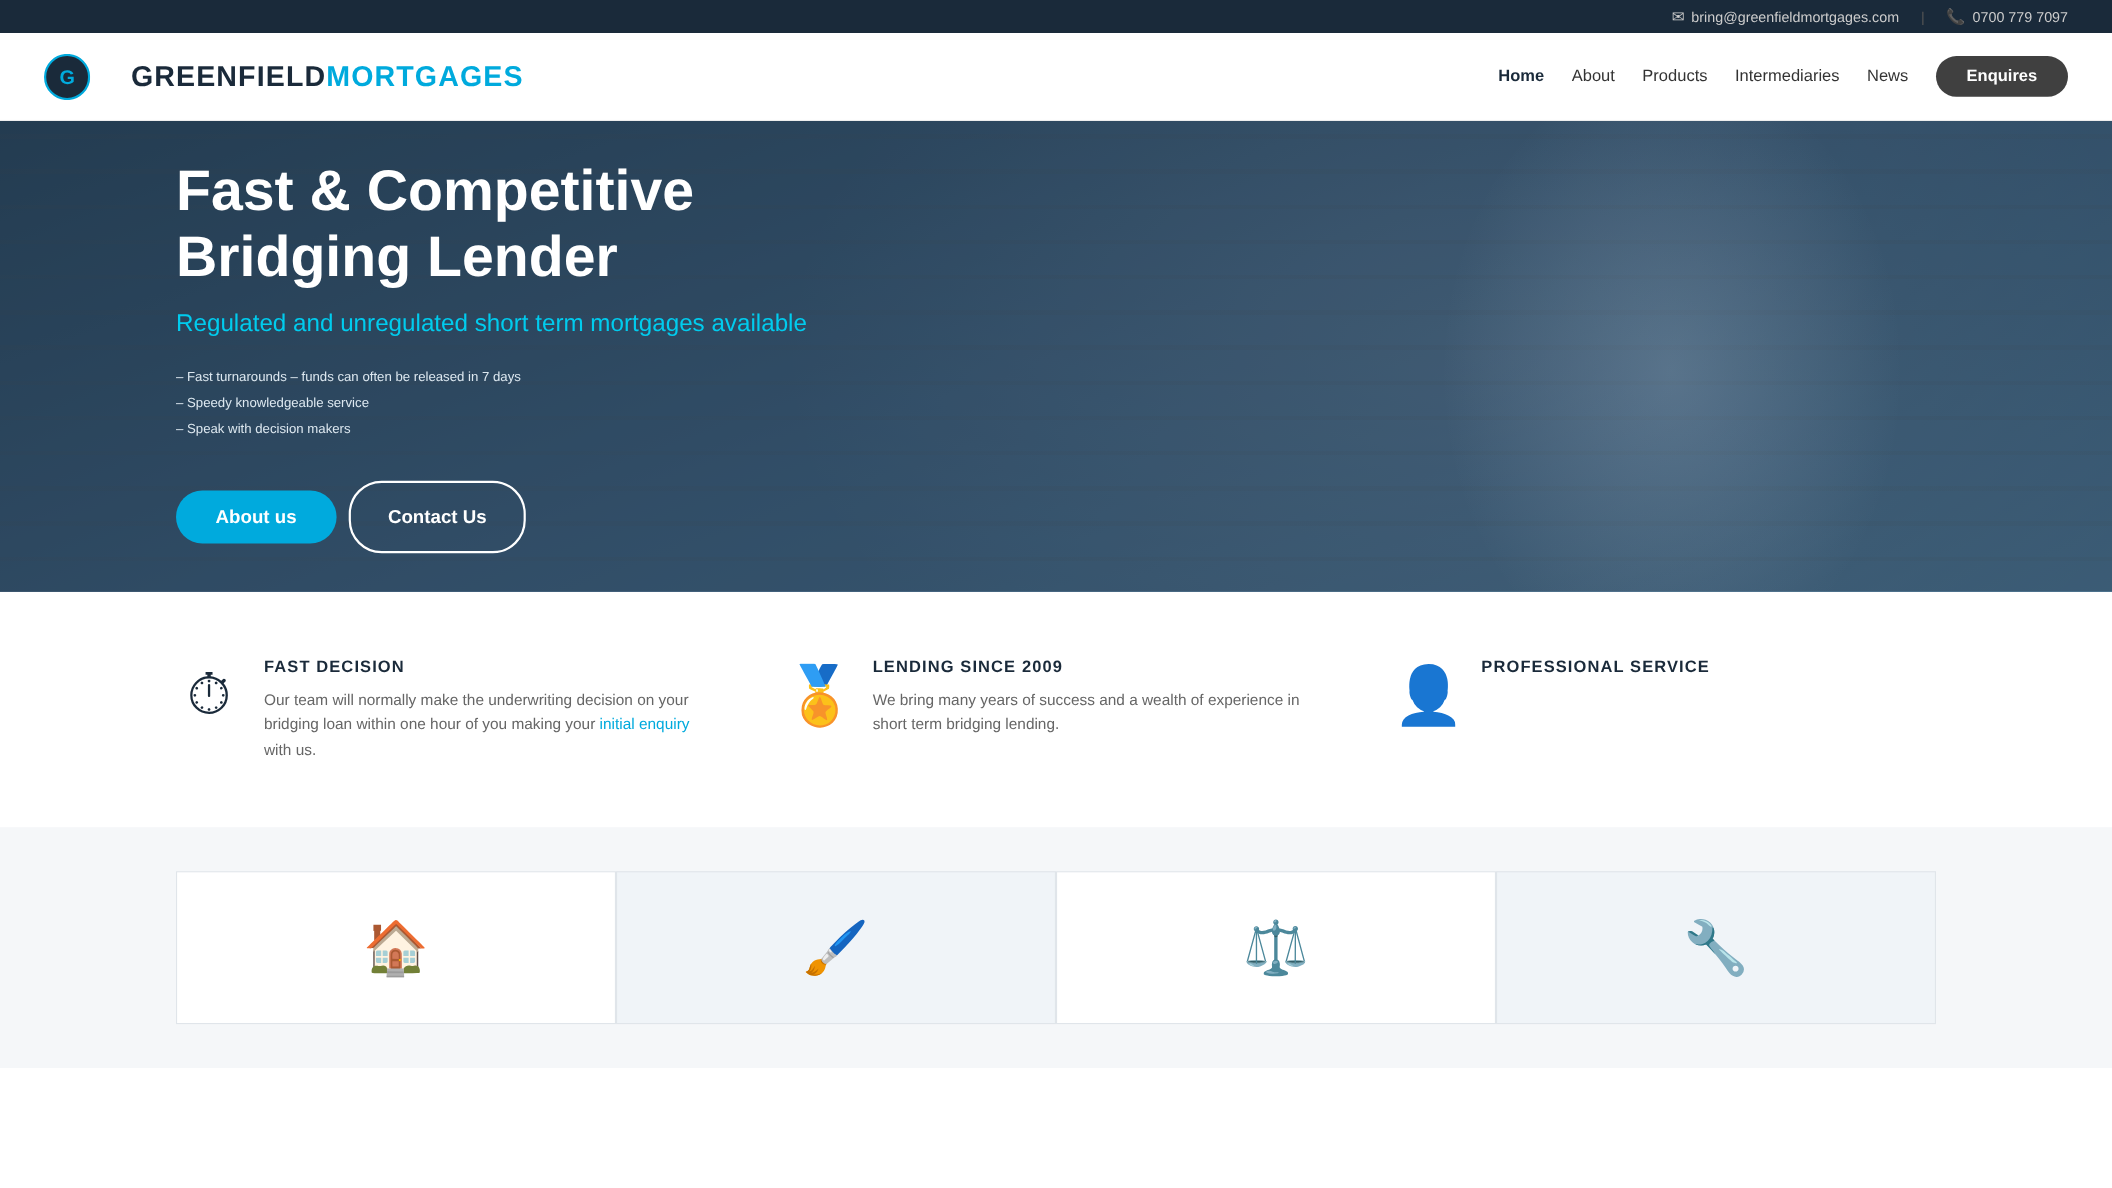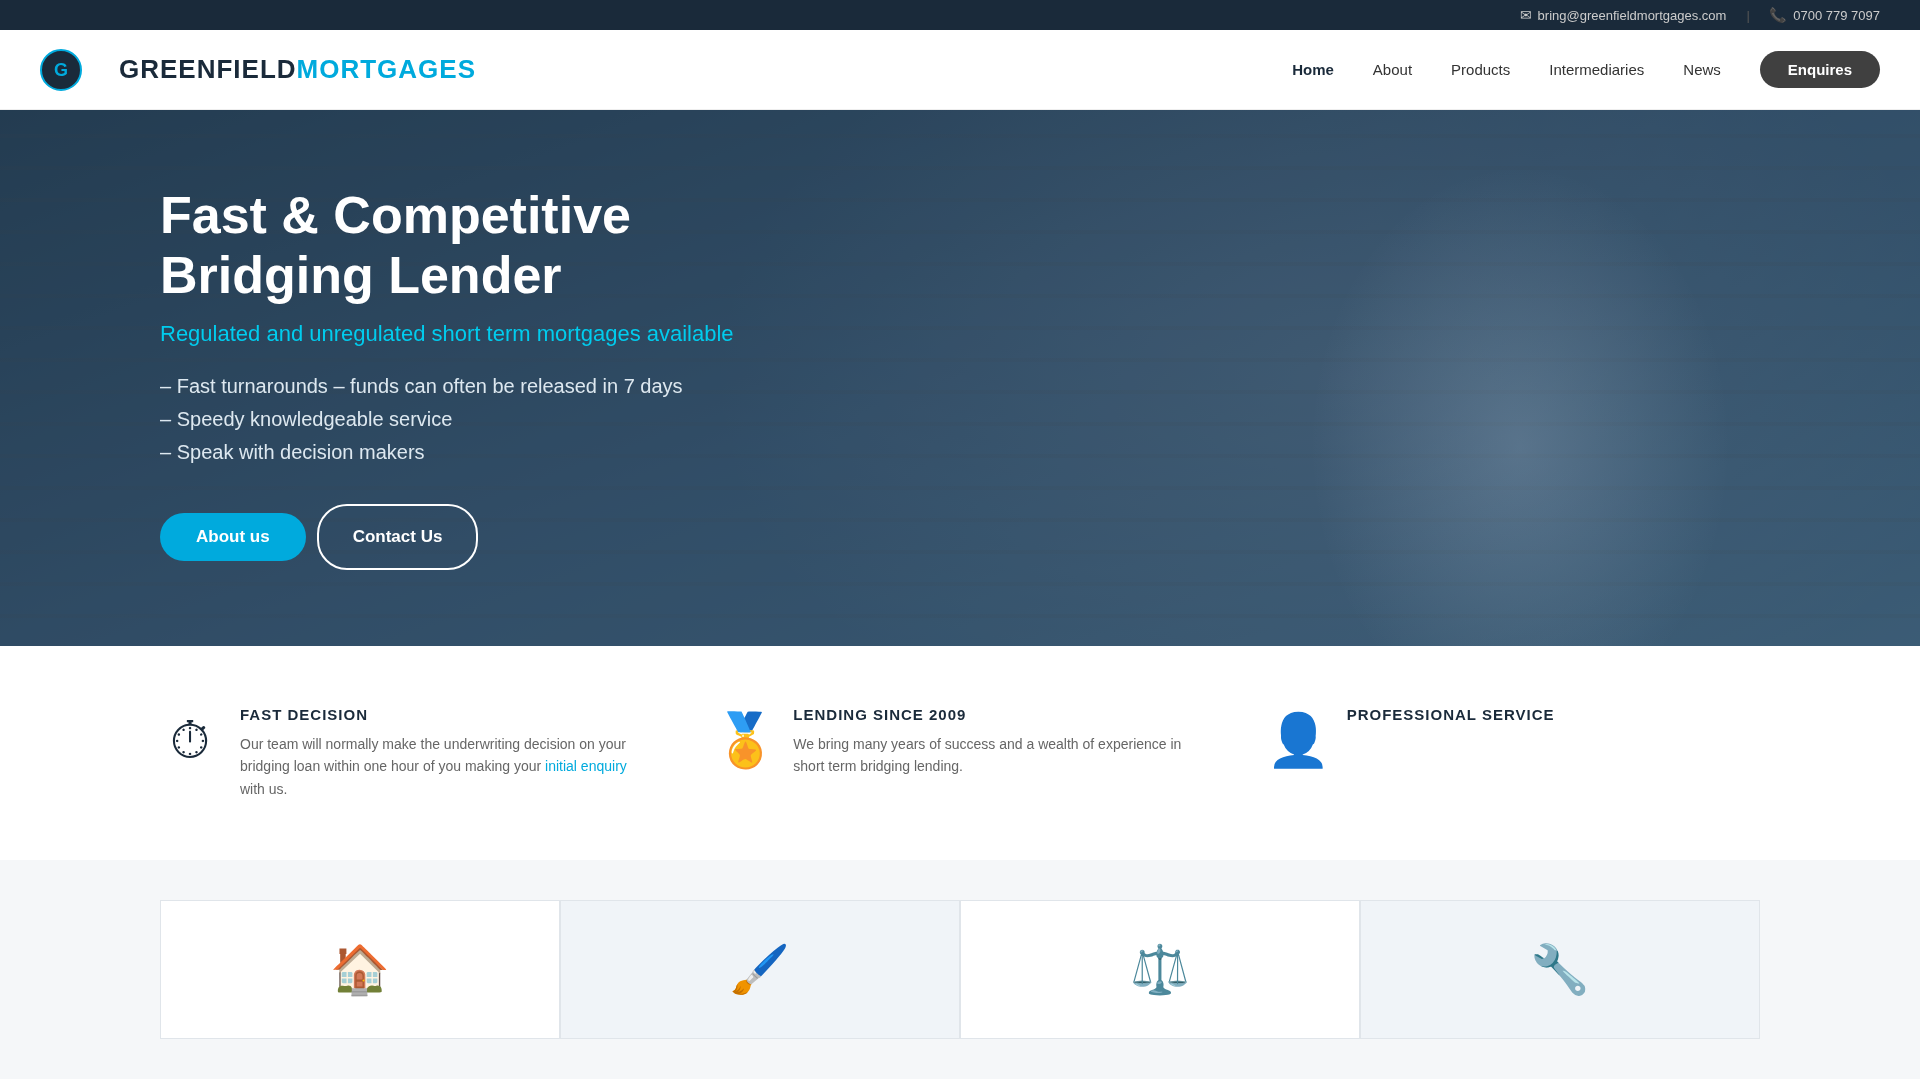--- a/index.html
+++ b/index.html
@@ -49,21 +49,21 @@
       font-weight: 800;
       letter-spacing: 1px;
     }
     .logo-text .brand-dark { color: #1a2a3a; margin-left: 27px; }
     .logo-text .brand-blue { color: #00aadd; }
 
     
     nav {
       display: flex;
       align-items: center;
-      gap: 39px;
+      gap: 25px;
     }
     .nav-link {
       font-size: 15px;
       color: #333;
       text-decoration: none;
       cursor: pointer;
       font-weight: 400;
     }
     .nav-link.active { color: #1a2a3a; font-weight: 600; }
     .nav-btn {
@@ -74,21 +74,21 @@
       padding: 10px 28px;
       font-size: 15px;
       font-weight: 700;
       cursor: pointer;
     }
 
     
     .hero {
       position: relative;
       width: 100%;
-      height: 536px;
+      height: 428px;
       background: linear-gradient(135deg, #2a3a4a 0%, #3a5a7a 40%, #4a7a9a 100%);
       overflow: hidden;
       display: flex;
       align-items: center;
     }
     .hero-overlay {
       position: absolute;
       inset: 0;
       background: rgba(30, 50, 70, 0.55);
     }
@@ -130,21 +130,21 @@
       font-size: 22px;
       color: #00ccee;
       font-weight: 400;
       margin-bottom: 28px;
     }
     .hero-bullets {
       list-style: none;
       margin-bottom: 40px;
     }
     .hero-bullets li {
-      font-size: 20px;
+      font-size: 12px;
       color: #dde8f0;
       margin-bottom: 10px;
     }
     .hero-btns {
       display: flex;
       gap: 11px;
       align-items: center;
     }
     .btn-primary {
       background: #00aadd;

